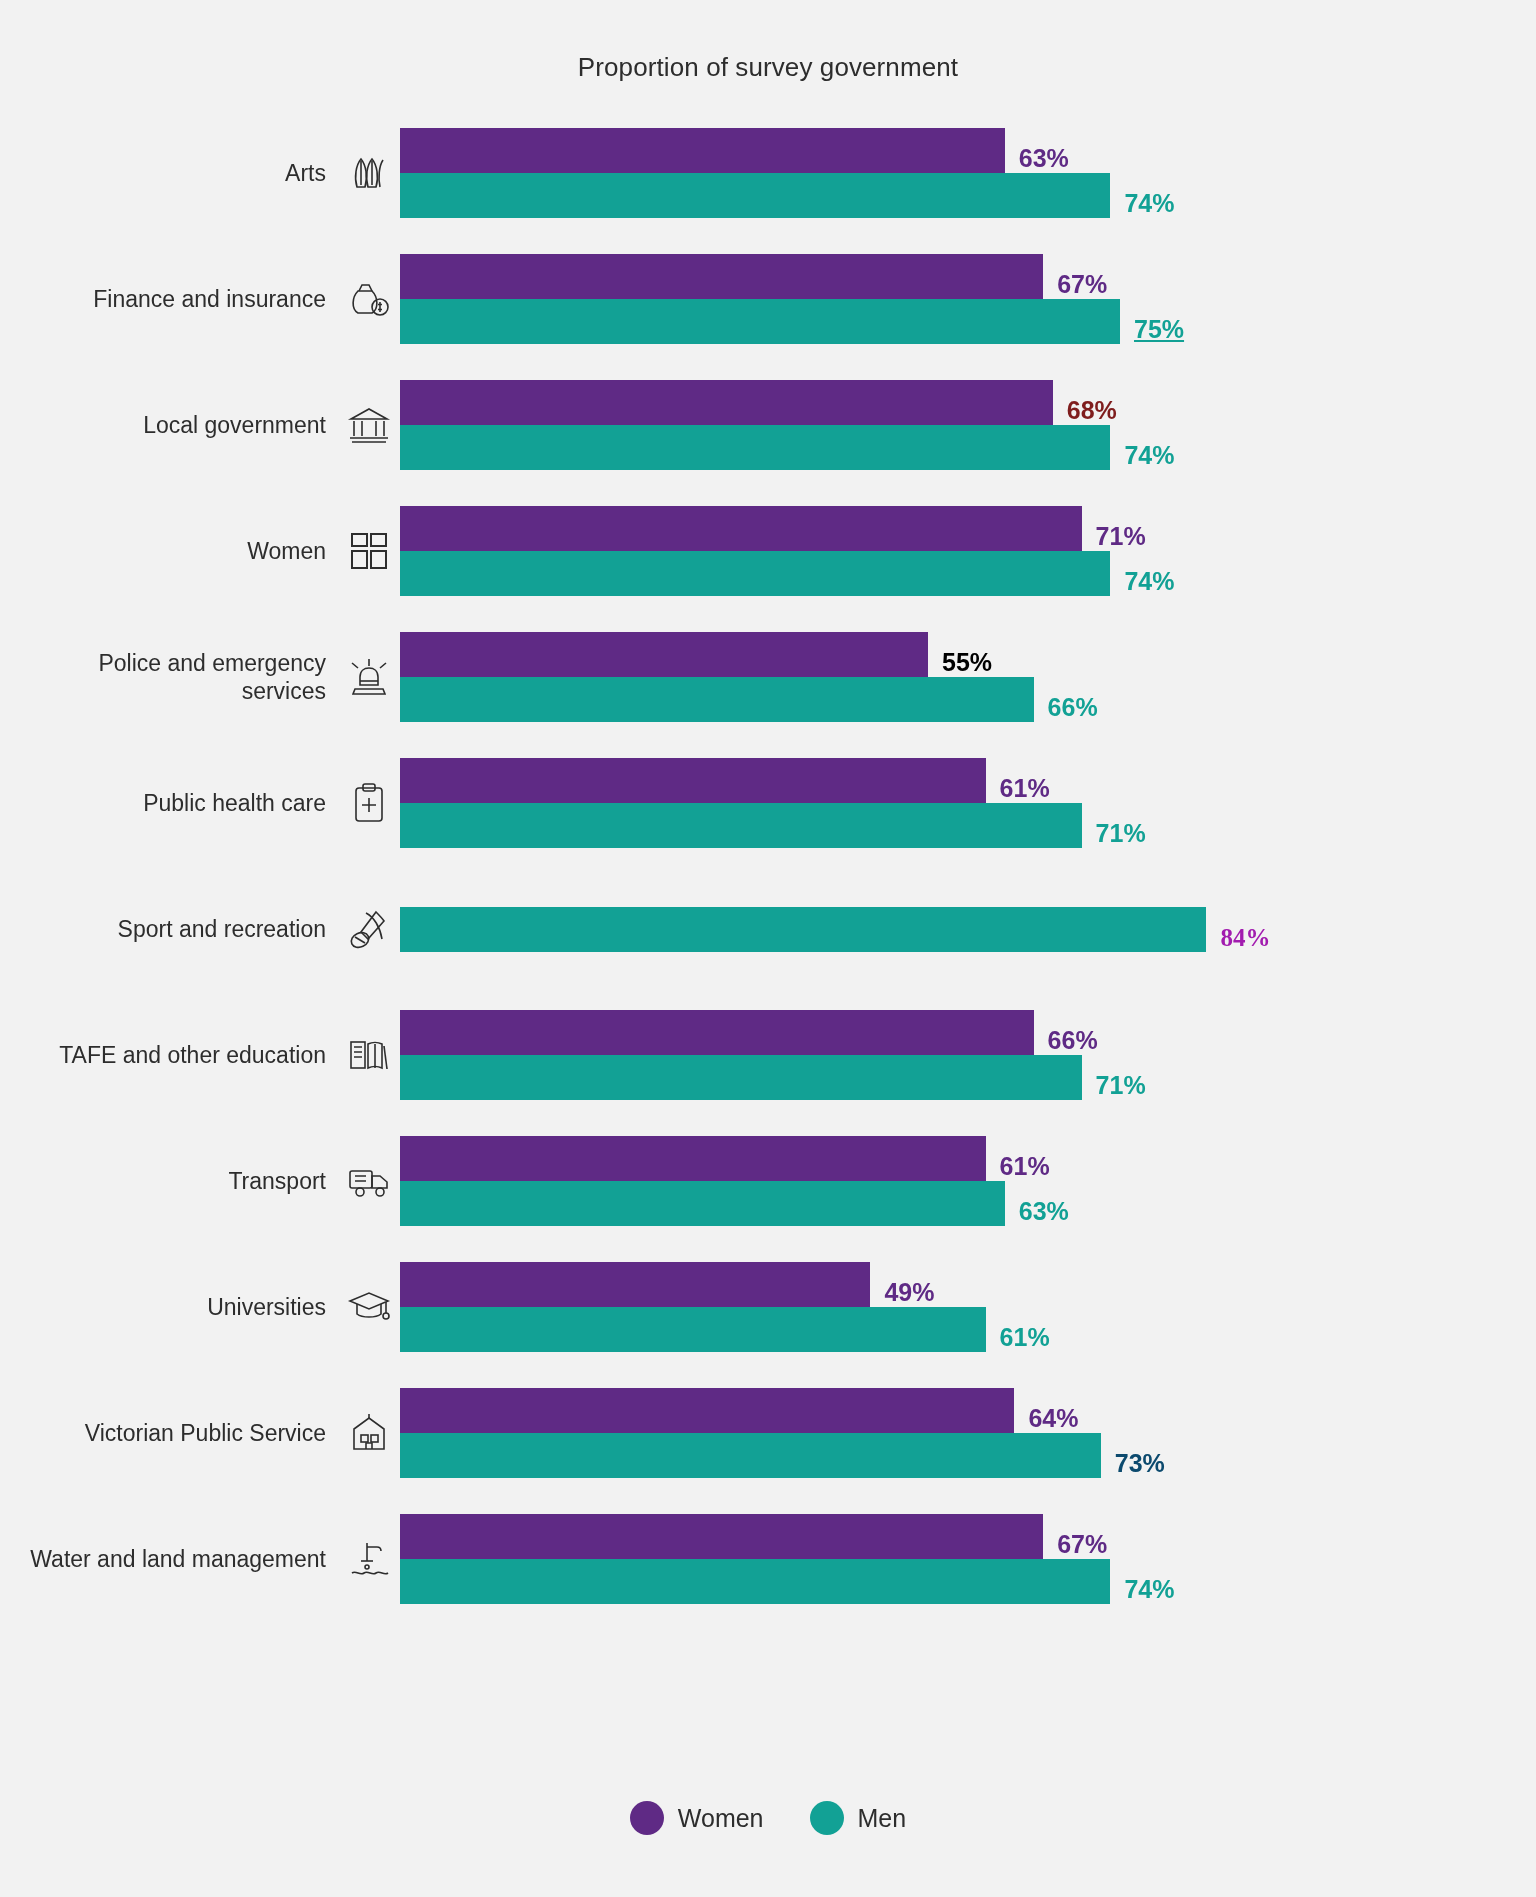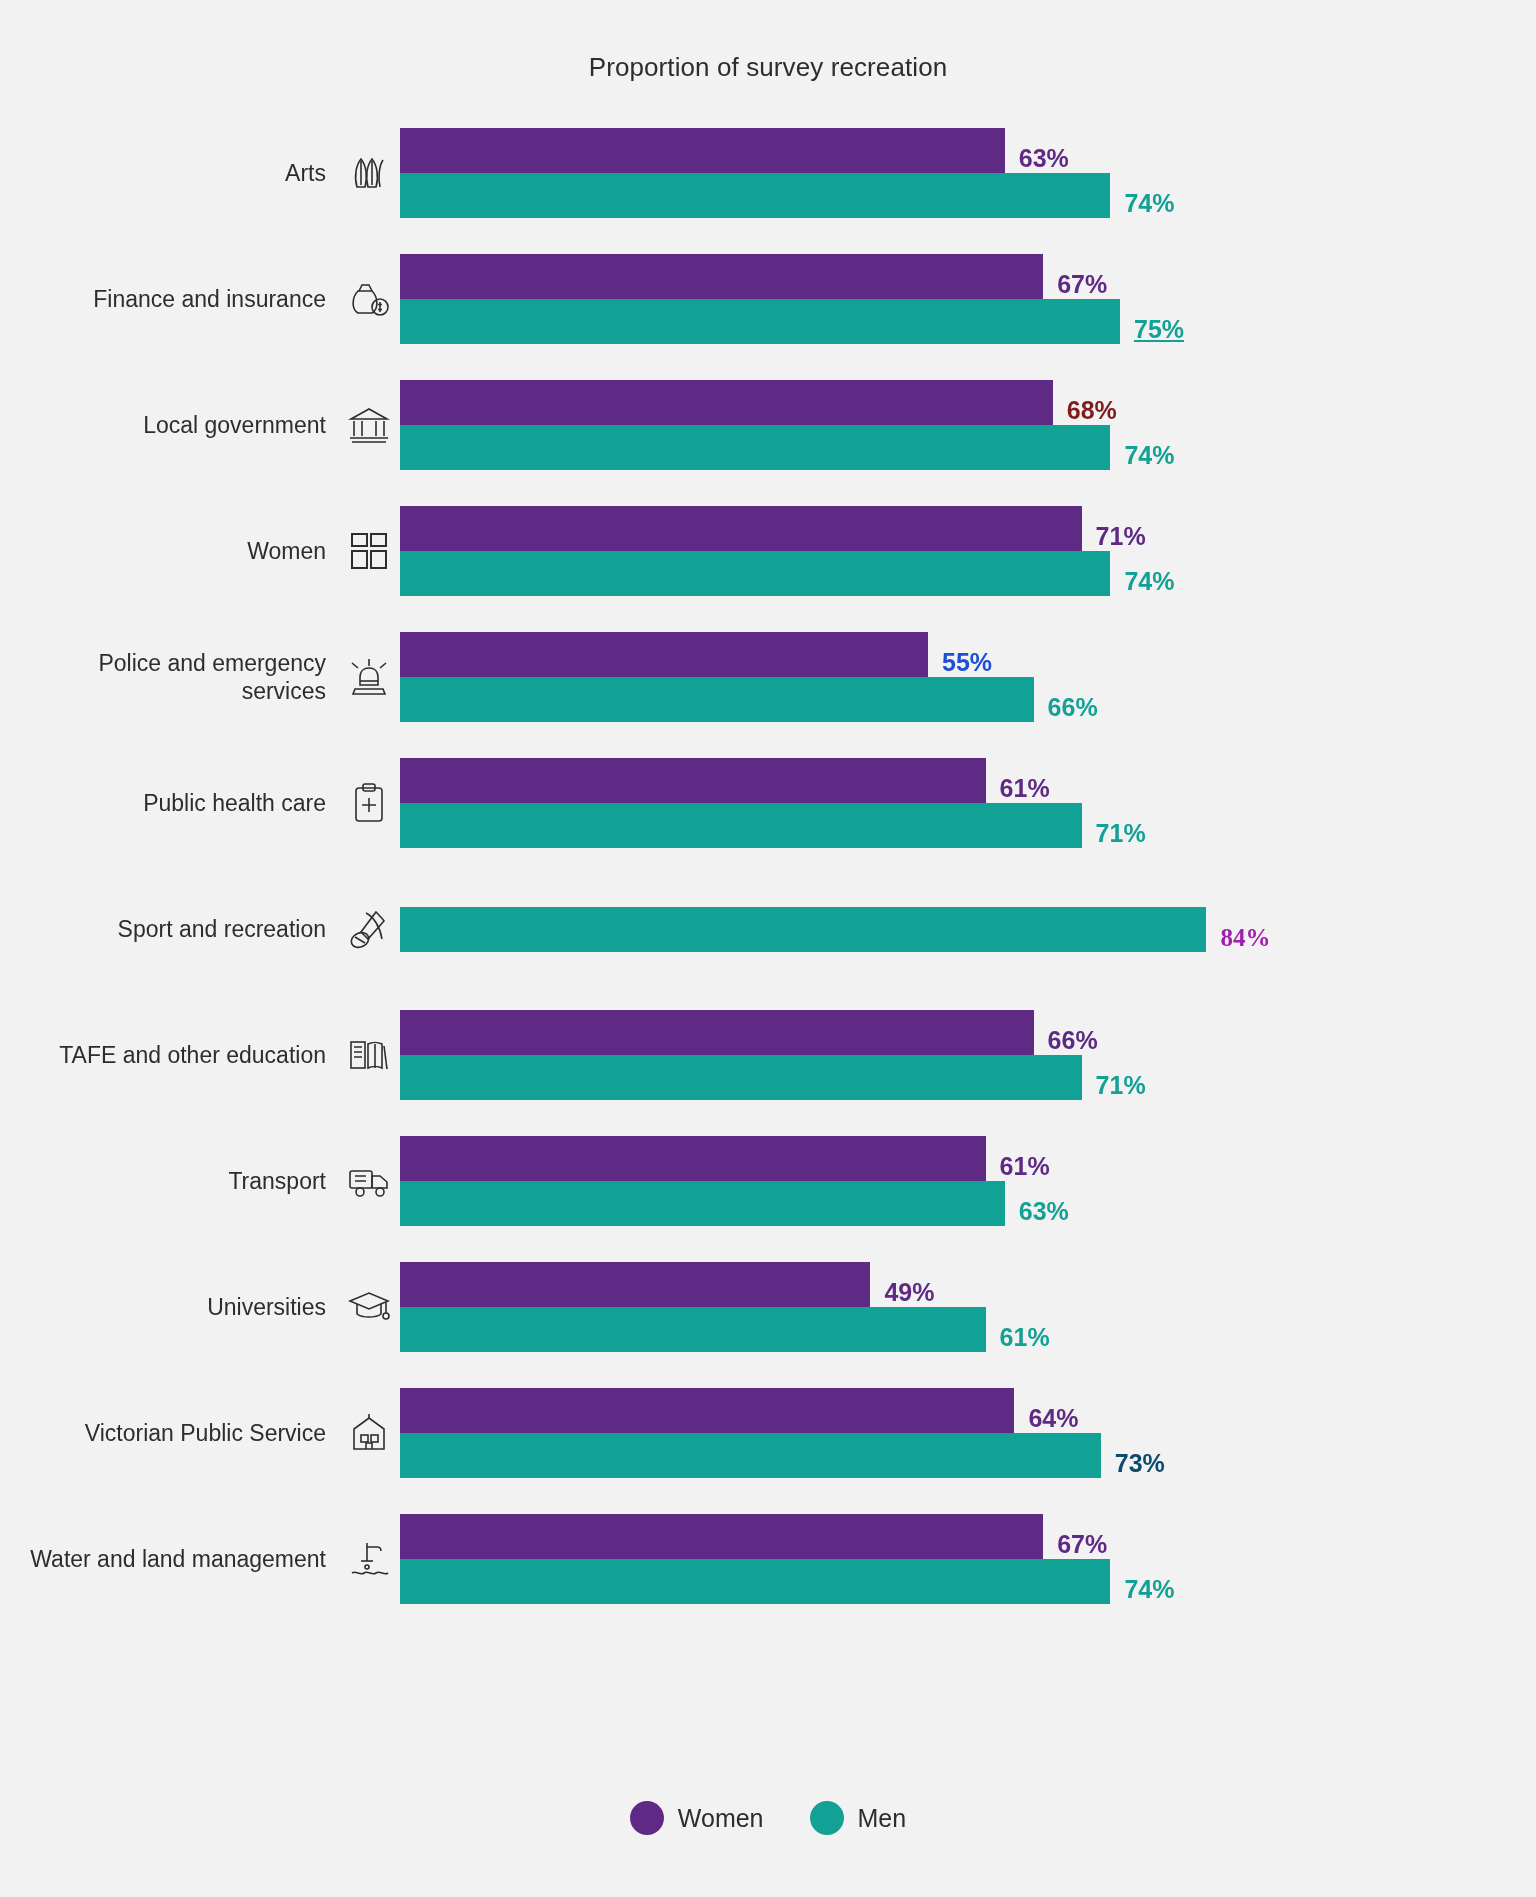--- a/index.html
+++ b/index.html
@@ -108,21 +108,21 @@
     height: 34px;
     border-radius: 50%;
     display: block;
   }
 </style>
 </head>
 <body>
 
 <div class="chart-wrap">
 
-  <div class="chart-title">Proportion of survey recreation</div>
+  <div class="chart-title">Proportion of survey government</div>
 
   <div class="plot">
       <div class="row">
         <div class="cat-label">Arts</div>
         <div class="cat-icon">
           <svg width="44" height="44" viewBox="0 0 44 44" fill="none" stroke="currentColor" stroke-width="1.6">
             <path d="M10 36 C7 26 9 14 14 8 C19 14 21 26 18 36 Z"></path>
             <path d="M14 10 V34"></path>
             <path d="M21 36 C18 26 20 14 25 8 C30 14 32 26 29 36 Z"></path>
             <path d="M25 10 V34"></path>
@@ -208,21 +208,21 @@
           <svg width="46" height="44" viewBox="0 0 46 44" fill="none" stroke="currentColor" stroke-width="1.6">
             <path d="M6 8 L12 13 M40 8 L34 13 M23 4 V11"></path>
             <path d="M14 22 C14 16 18 13 23 13 C28 13 32 16 32 22 V30 H14 Z"></path>
             <path d="M14 26 H32"></path>
             <path d="M9 34 H37 L39 39 H7 Z"></path>
           </svg>
         </div>
         <div class="bars">
           <div class="bar-line">
             <div class="bar women" style="width: 528px; background: rgb(95, 42, 133);"></div>
-            <div class="bar-val women" style="color: #1d4ed8;">55%</div>
+            <div class="bar-val women" style="color: #000000;">55%</div>
           </div>
           <div class="bar-line">
             <div class="bar men" style="width: 633.6px; background: rgb(18, 161, 149);"></div>
             <div class="bar-val men" style="color: rgb(18, 161, 149);">66%</div>
           </div>
         </div>
       </div>
       <div class="row">
         <div class="cat-label">Public health care</div>
         <div class="cat-icon">

